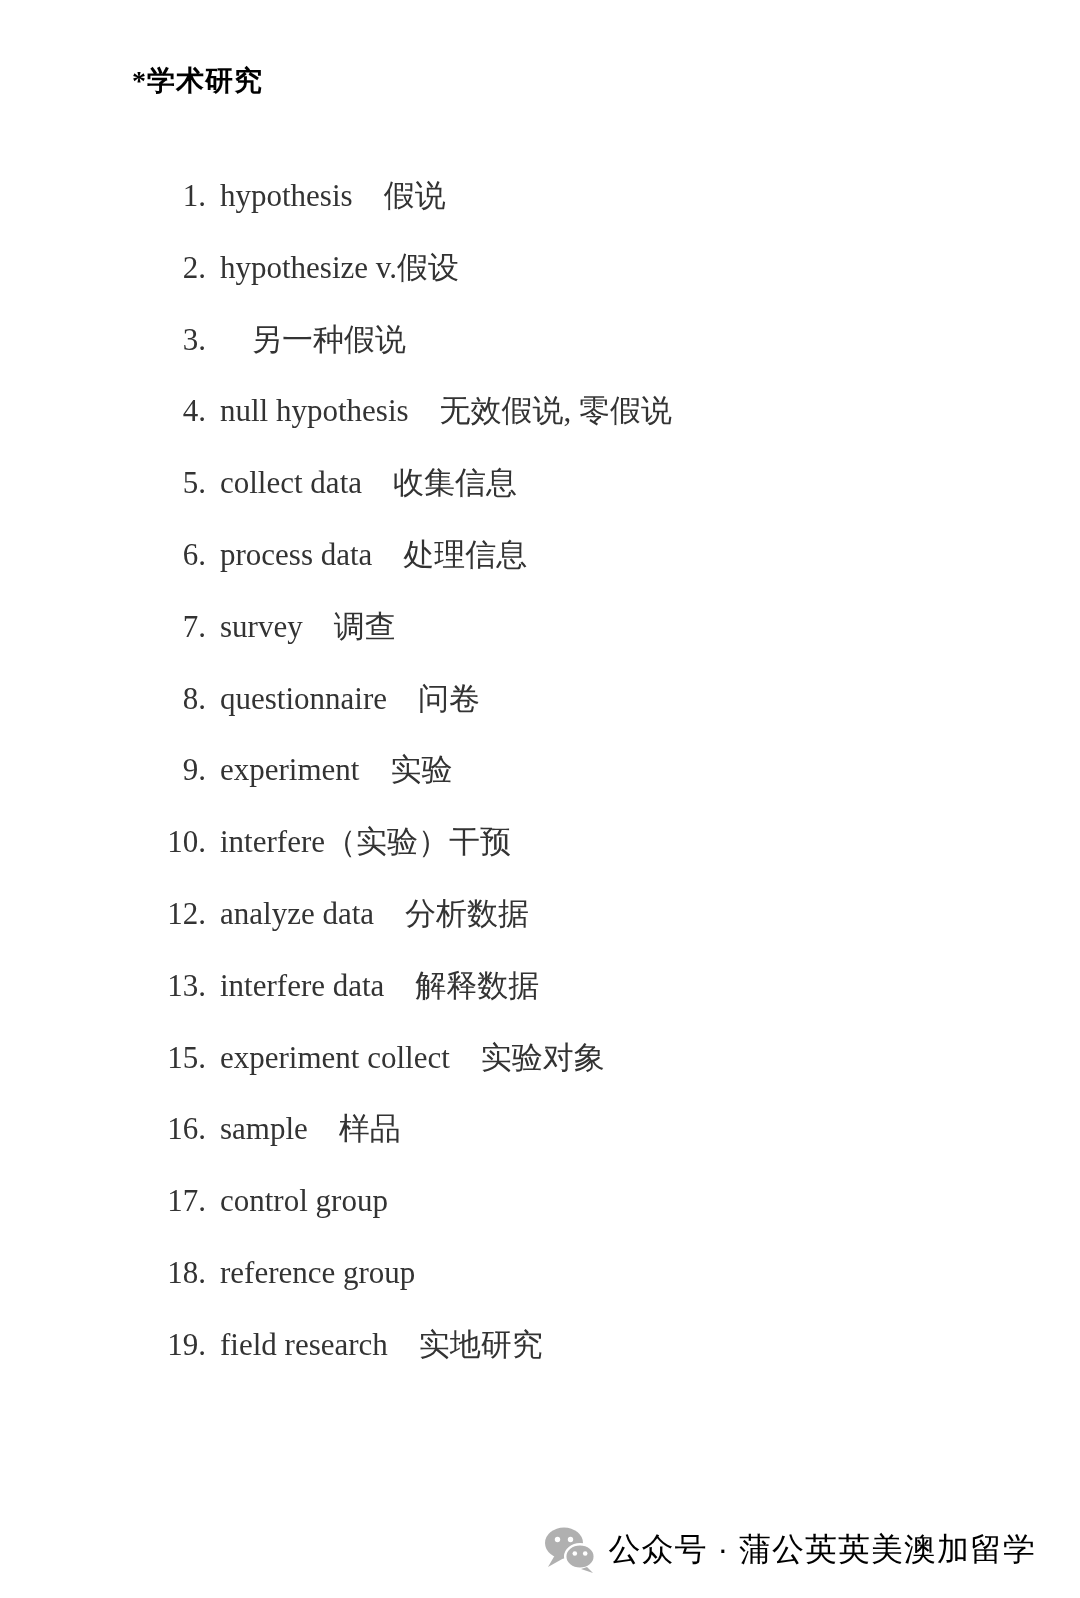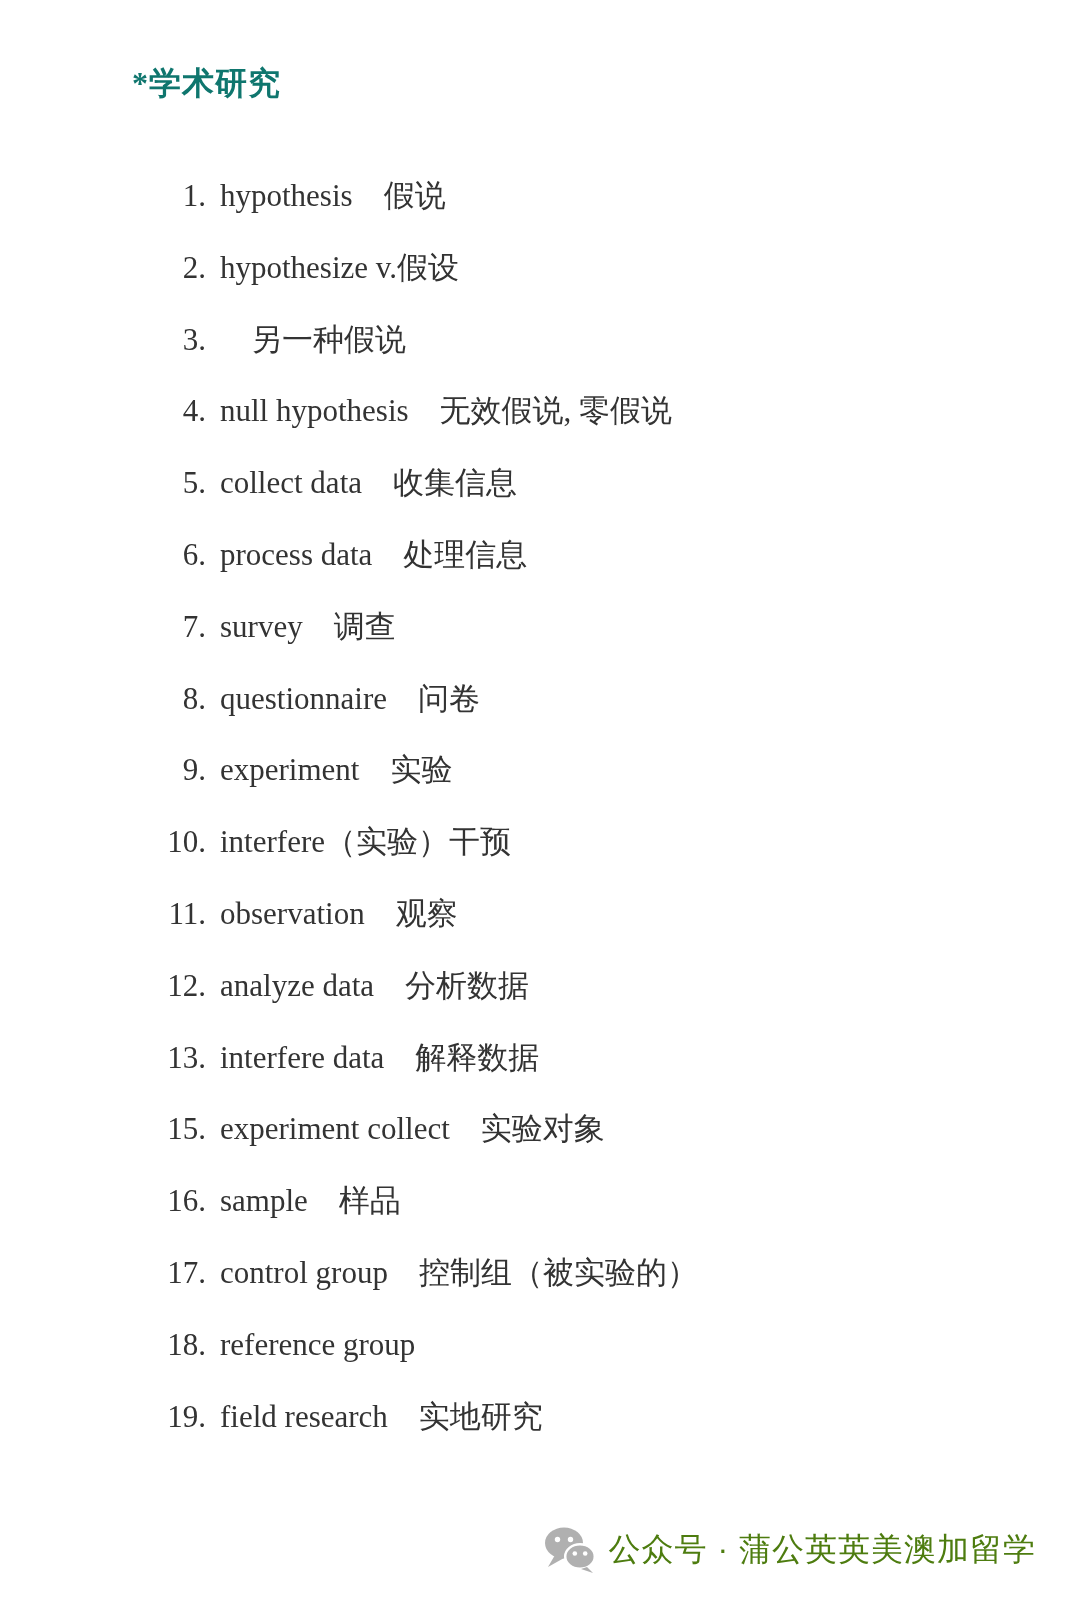--- a/index.html
+++ b/index.html
@@ -17,24 +17,24 @@
   }
   .page {
     position: absolute;
     inset: 0;
   }
   .title {
     position: absolute;
     left: 132px;
     top: 62px;
     margin: 0;
-    font-size: 32px;
+    font-size: 28px;
     font-weight: bold;
     letter-spacing: 1px;
-    color: #0f766e;
+    color: #000000;
     font-family: "Liberation Serif", "DejaVu Serif", serif;
   }
   .list {
     position: absolute;
     left: 160px;
     top: 176px;
     width: 880px;
   }
   .row {
     display: flex;
@@ -55,21 +55,21 @@
   .sep {
     white-space: pre;
   }
   .watermark {
     position: absolute;
     right: 44px;
     top: 1526px;
     display: flex;
     align-items: center;
     gap: 13px;
-    color: #4d7c0f;
+    color: #000000;
     font-size: 32px;
     font-family: "Liberation Sans", "DejaVu Sans", sans-serif;
     letter-spacing: 1px;
   }
   .wm-icon svg {
     display: block;
   }
 </style>
 </head>
 <body>
@@ -132,26 +132,20 @@
         <span class="sep">　</span>
         <span class="zh">实验</span>
       </div>
       <div class="row">
         <span class="num">10.</span>
         <span class="en">interfere</span>
         <span class="sep"></span>
         <span class="zh">（实验）干预</span>
       </div>
       <div class="row">
-        <span class="num">11.</span>
-        <span class="en">observation</span>
-        <span class="sep">　</span>
-        <span class="zh">观察</span>
-      </div>
-      <div class="row">
         <span class="num">12.</span>
         <span class="en">analyze data</span>
         <span class="sep">　</span>
         <span class="zh">分析数据</span>
       </div>
       <div class="row">
         <span class="num">13.</span>
         <span class="en">interfere data</span>
         <span class="sep">　</span>
         <span class="zh">解释数据</span>
@@ -165,21 +159,20 @@
       <div class="row">
         <span class="num">16.</span>
         <span class="en">sample</span>
         <span class="sep">　</span>
         <span class="zh">样品</span>
       </div>
       <div class="row">
         <span class="num">17.</span>
         <span class="en">control group</span>
         <span class="sep">　</span>
-        <span class="zh">控制组（被实验的）</span>
       </div>
       <div class="row">
         <span class="num">18.</span>
         <span class="en">reference group</span>
         <span class="sep">　</span>
       </div>
       <div class="row">
         <span class="num">19.</span>
         <span class="en">field research</span>
         <span class="sep">　</span>

